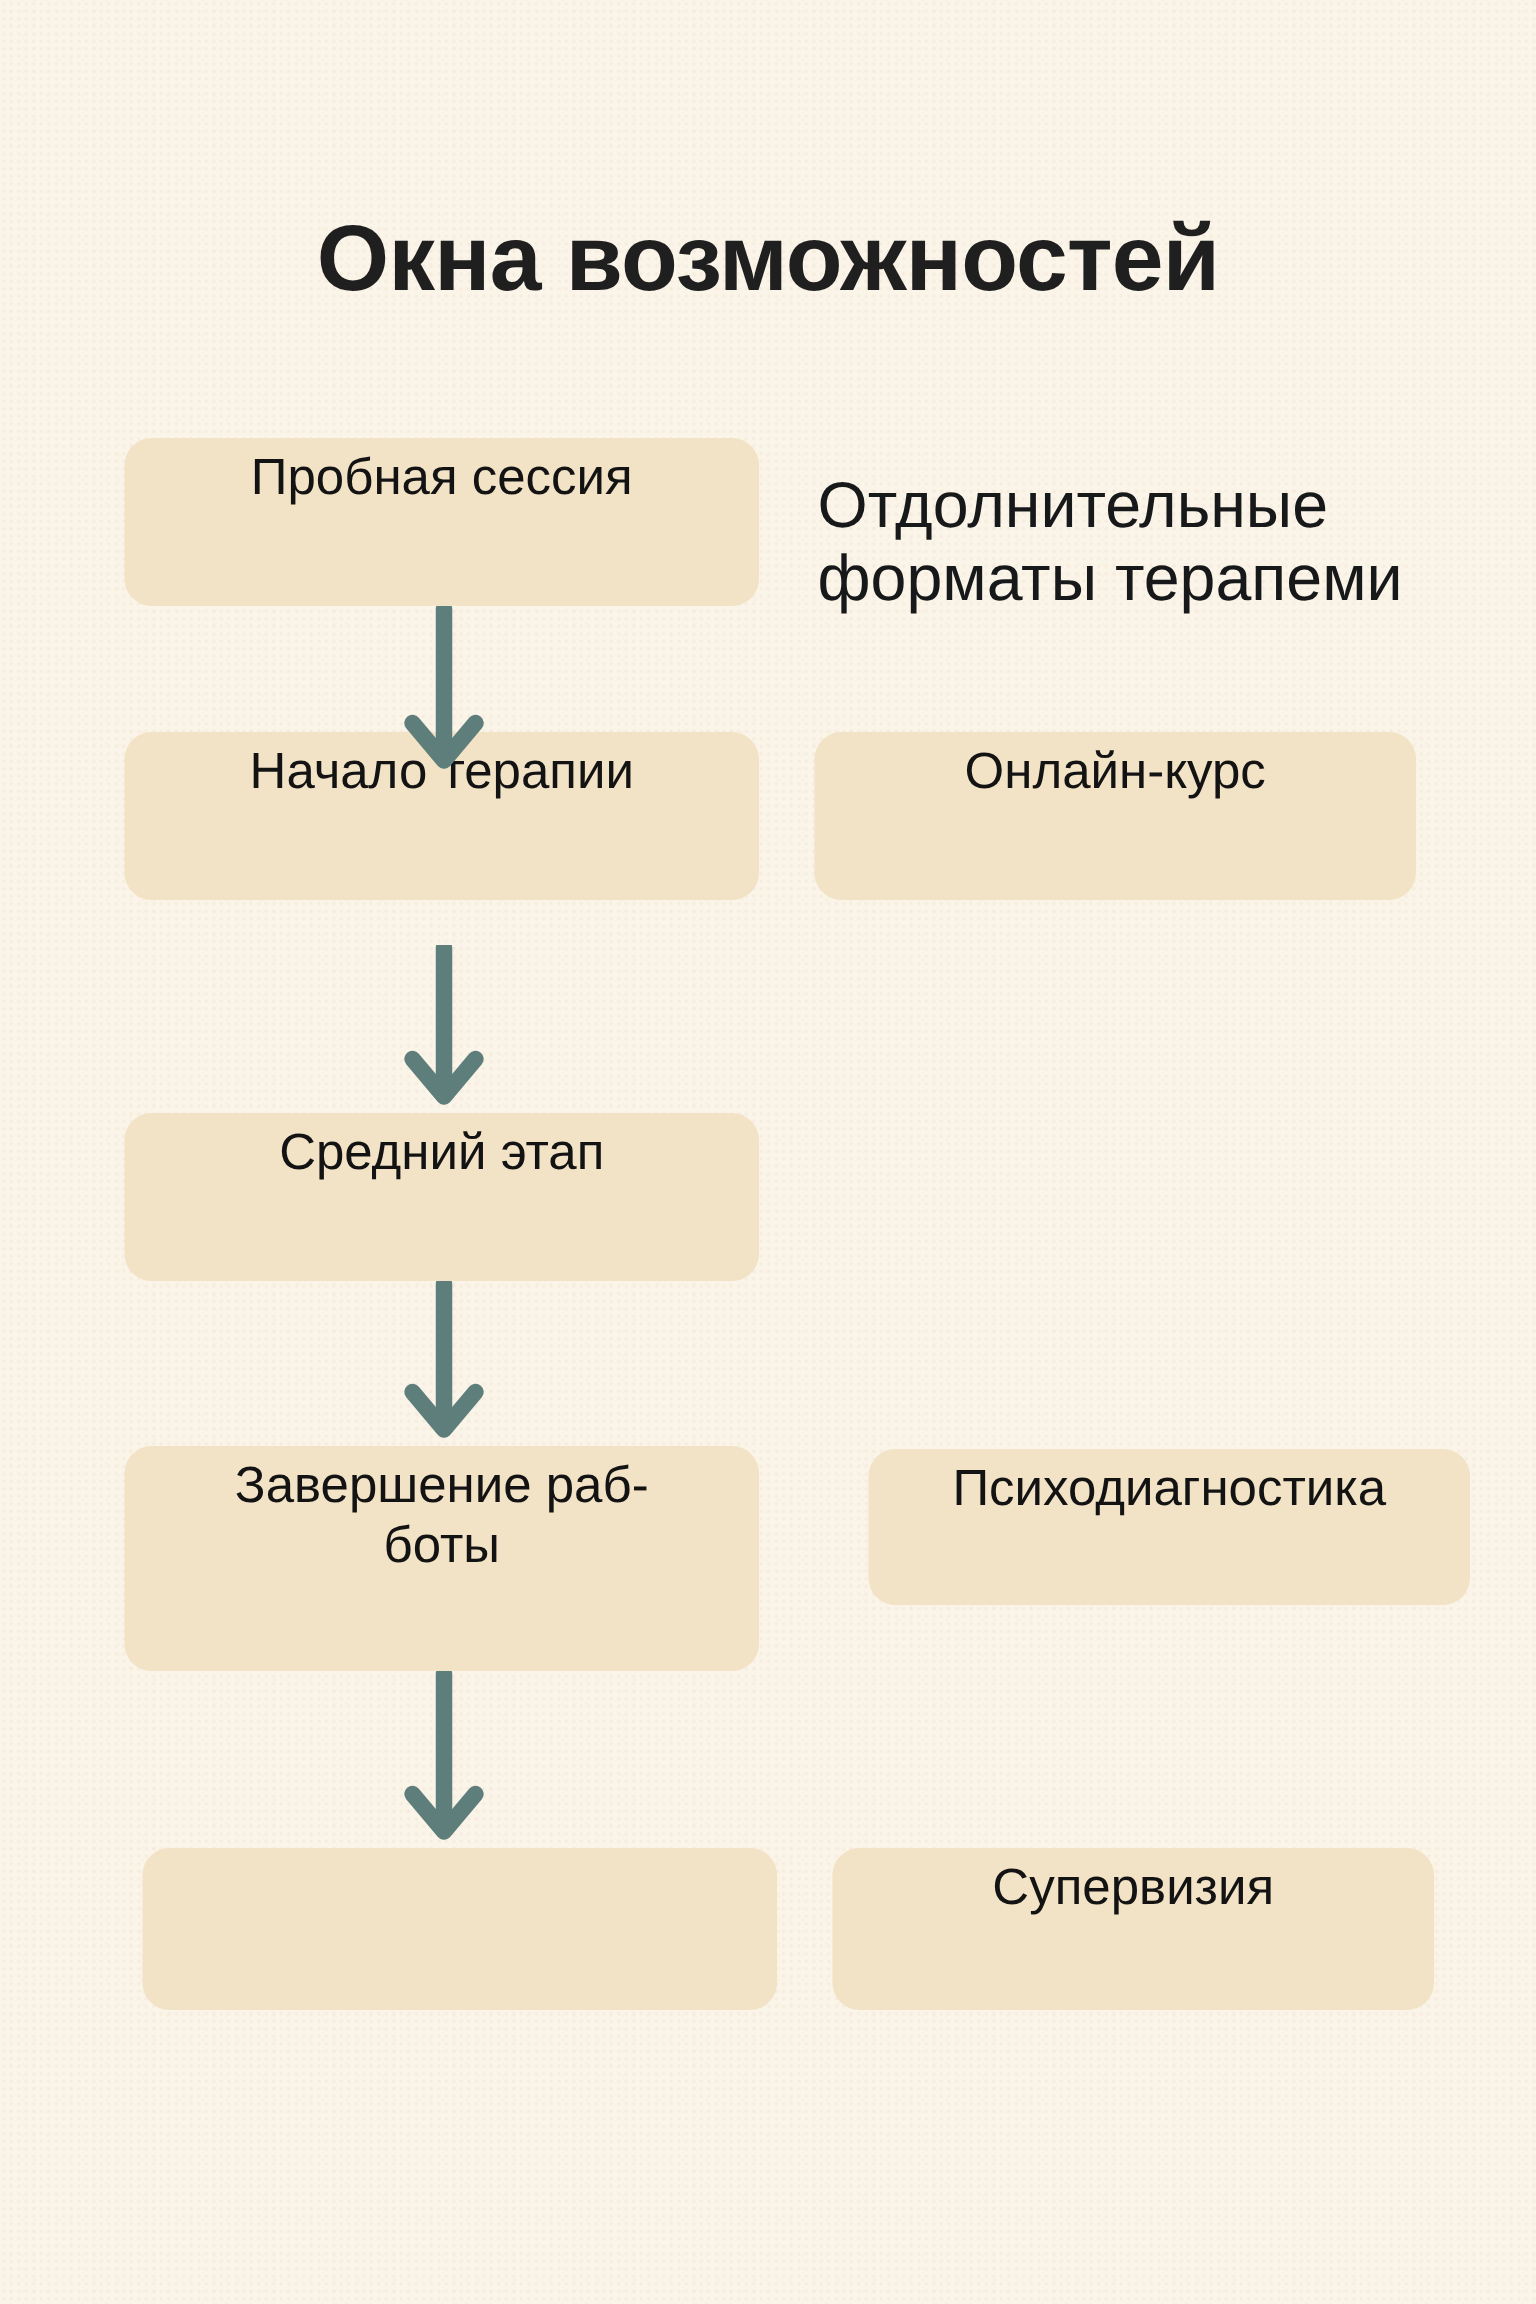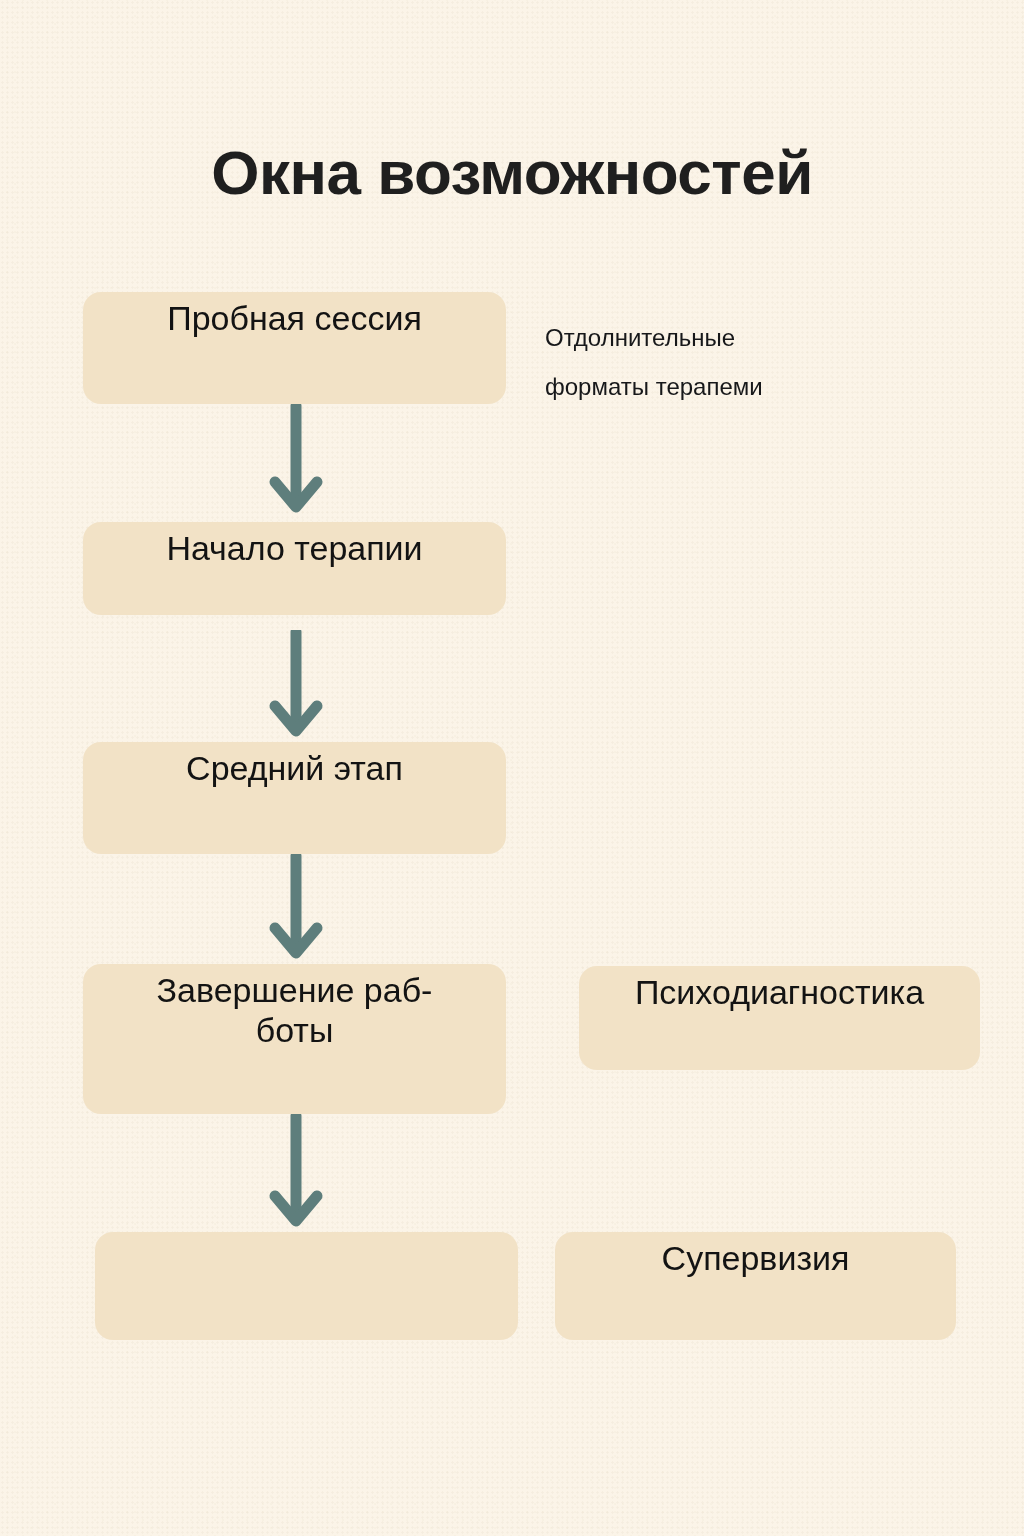--- a/index.html
+++ b/index.html
@@ -67,34 +67,34 @@
     text-align: center;
     white-space: pre-line;
   }
 
   
   .col-left  { left: 83px;  width: 423px; }
   
   .col-right { left: 543px; width: 401px; }
 
   .r1 { top: 292px;  height: 112px; }
-  .r2 { top: 522px;  height: 93px; }
+  .r2 { top: 488px;  height: 112px; }
   .r3 { top: 742px;  height: 112px; }
   .r4l{ top: 964px;  height: 150px; }
   .r4r{ top: 966px;  height: 104px; margin-left: 36px; }
   .r5 { top: 1232px; height: 108px; margin-left: 12px; }
 
   
   .plain-caption {
     position: absolute;
     left: 545px;
     top: 313px;
     width: 410px;
     color: #17181a;
-    font-size: 24px;
+    font-size: 43px;
     line-height: 49px;
     font-weight: 400;
     text-align: left;
     white-space: pre-line;
   }
 
   
   .arrow {
     position: absolute;
     left: 263px;
@@ -166,20 +166,23 @@
       <g fill="none" stroke="#5e7e7c" stroke-width="11" stroke-linecap="round" stroke-linejoin="round">
         <line x1="33" y1="2" x2="33" y2="104"></line>
         <polyline points="12,82 33,107 54,82"></polyline>
       </g>
     </svg>
   </div>
 
   <div class="plain-caption">Отдолнительные
 форматы терапеми</div>
 
+  <div class="node col-right r2">
+    <span class="node-text">Онлайн-курс</span>
+  </div>
 
   <div class="node col-right r4r">
     <span class="node-text">Психодиагностика</span>
   </div>
 
   <div class="node col-right r5">
     <span class="node-text">Супервизия</span>
   </div>
 
 </div>

